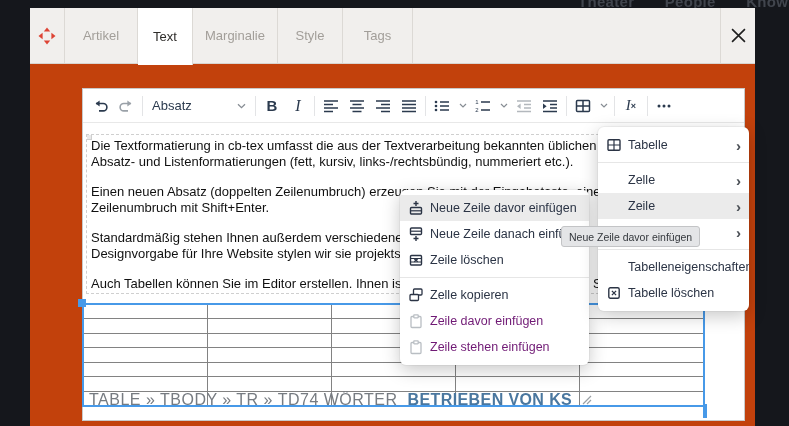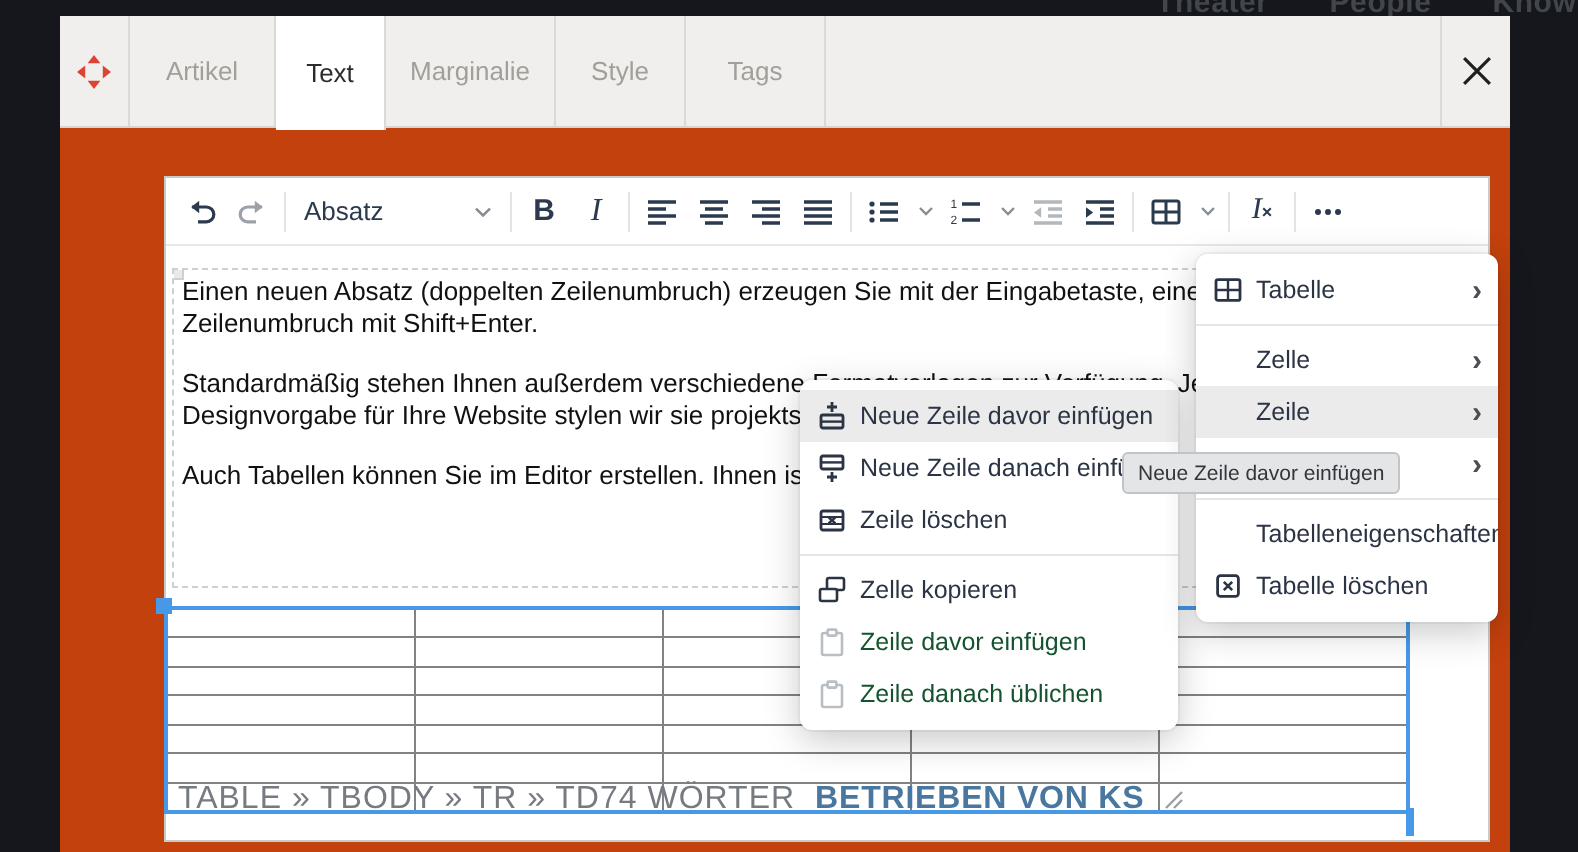--- a/index.html
+++ b/index.html
@@ -56,21 +56,21 @@
   
   .menu{position:absolute;background:#fff;border-radius:6px;box-shadow:0 5px 18px rgba(0,0,0,.22),0 0 0 1px rgba(0,0,0,.04);
         padding:5px 0;box-sizing:border-box;}
   .main-menu{left:598px;top:127px;width:151px;z-index:30;}
   .sub-menu{left:400px;top:190px;width:189px;z-index:28;}
   .mi{height:26px;display:flex;align-items:center;padding:0 8px;gap:6px;font-size:12.5px;color:#2b3445;
       white-space:nowrap;overflow:hidden;}
   .mi .mic{width:16px;height:16px;display:flex;align-items:center;justify-content:center;flex:0 0 auto;}
   .mi .arrow{margin-left:auto;color:#4a4f55;font-size:15px;font-weight:700;line-height:1;}
   .mi.hl{background:#ebebeb;}
-  .mi.disabled{color:#14532d;align-items:center;}
+  .mi.disabled{color:#701a75;align-items:center;}
   .msep{height:1px;background:#e6e6e6;margin:4px 0;}
   
   .tooltip{position:absolute;left:561px;top:226px;height:21px;display:flex;align-items:center;
            padding:0 7px;background:#e4e5e7;border:1px solid #c3c4c6;border-radius:3px;
            font-size:10.5px;color:#33373c;white-space:nowrap;z-index:40;box-sizing:border-box;}
   svg{display:block;}
 </style>
 </head>
 <body>
 
@@ -213,20 +213,24 @@
             <circle cx="4" cy="8" r="1.5" fill="#2b3a4e"></circle>
               <circle cx="9" cy="8" r="1.5" fill="#2b3a4e"></circle>
               <circle cx="14" cy="8" r="1.5" fill="#2b3a4e"></circle>
           </svg>
         </div>
       </div>
 
       <div class="content-outline">
         <div class="el-marker"></div>
         <div class="para">
+          <div class="pline">Die Textformatierung in cb-tex umfasst die aus der Textverarbeitung bekannten üblichen</div>
+          <div class="pline">Absatz- und Listenformatierungen (fett, kursiv, links-/rechtsbündig, nummeriert etc.).</div>
+        </div>
+        <div class="para">
           <div class="pline">Einen neuen Absatz (doppelten Zeilenumbruch) erzeugen Sie mit der Eingabetaste, einen einfachen</div>
           <div class="pline">Zeilenumbruch mit Shift+Enter.</div>
         </div>
         <div class="para">
           <div class="pline">Standardmäßig stehen Ihnen außerdem verschiedene Formatvorlagen zur Verfügung. Je nach</div>
           <div class="pline">Designvorgabe für Ihre Website stylen wir sie projektspezifisch.</div>
         </div>
         <div class="para">
           <div class="pline">Auch Tabellen können Sie im Editor erstellen. Ihnen ist freigestellt, wie viele Zeilen und Spalten Sie anlegen.</div>
         </div>
@@ -338,21 +342,21 @@
         </span>
       <span>Zeile davor einfügen</span>
     </div>
     <div class="mi disabled">
       <span class="mic">
           <svg width="16" height="16" viewBox="0 0 16 16">
         <rect x="3" y="3.5" width="10" height="11" rx="1" stroke="#b9bec3" stroke-width="1.3" fill="none"></rect>
         <rect x="5.8" y="1.8" width="4.4" height="3" rx=".5" stroke="#b9bec3" stroke-width="1.3" fill="#fff"></rect>
       </svg>
         </span>
-      <span>Zeile danach üblichen</span>
+      <span>Zeile stehen einfügen</span>
     </div>
   </div>
 
   <div class="menu main-menu">
     <div class="mi">
       <span class="mic">
           <svg width="16" height="16" viewBox="0 0 16 16">
         <rect x="2" y="2.8" width="12" height="10.4" rx="1" stroke="#2b3445" stroke-width="1.4" fill="none"></rect>
         <path d="M2 8h12 M8 2.8v10.4" stroke="#2b3445" stroke-width="1.2" fill="none"></path>
       </svg>

